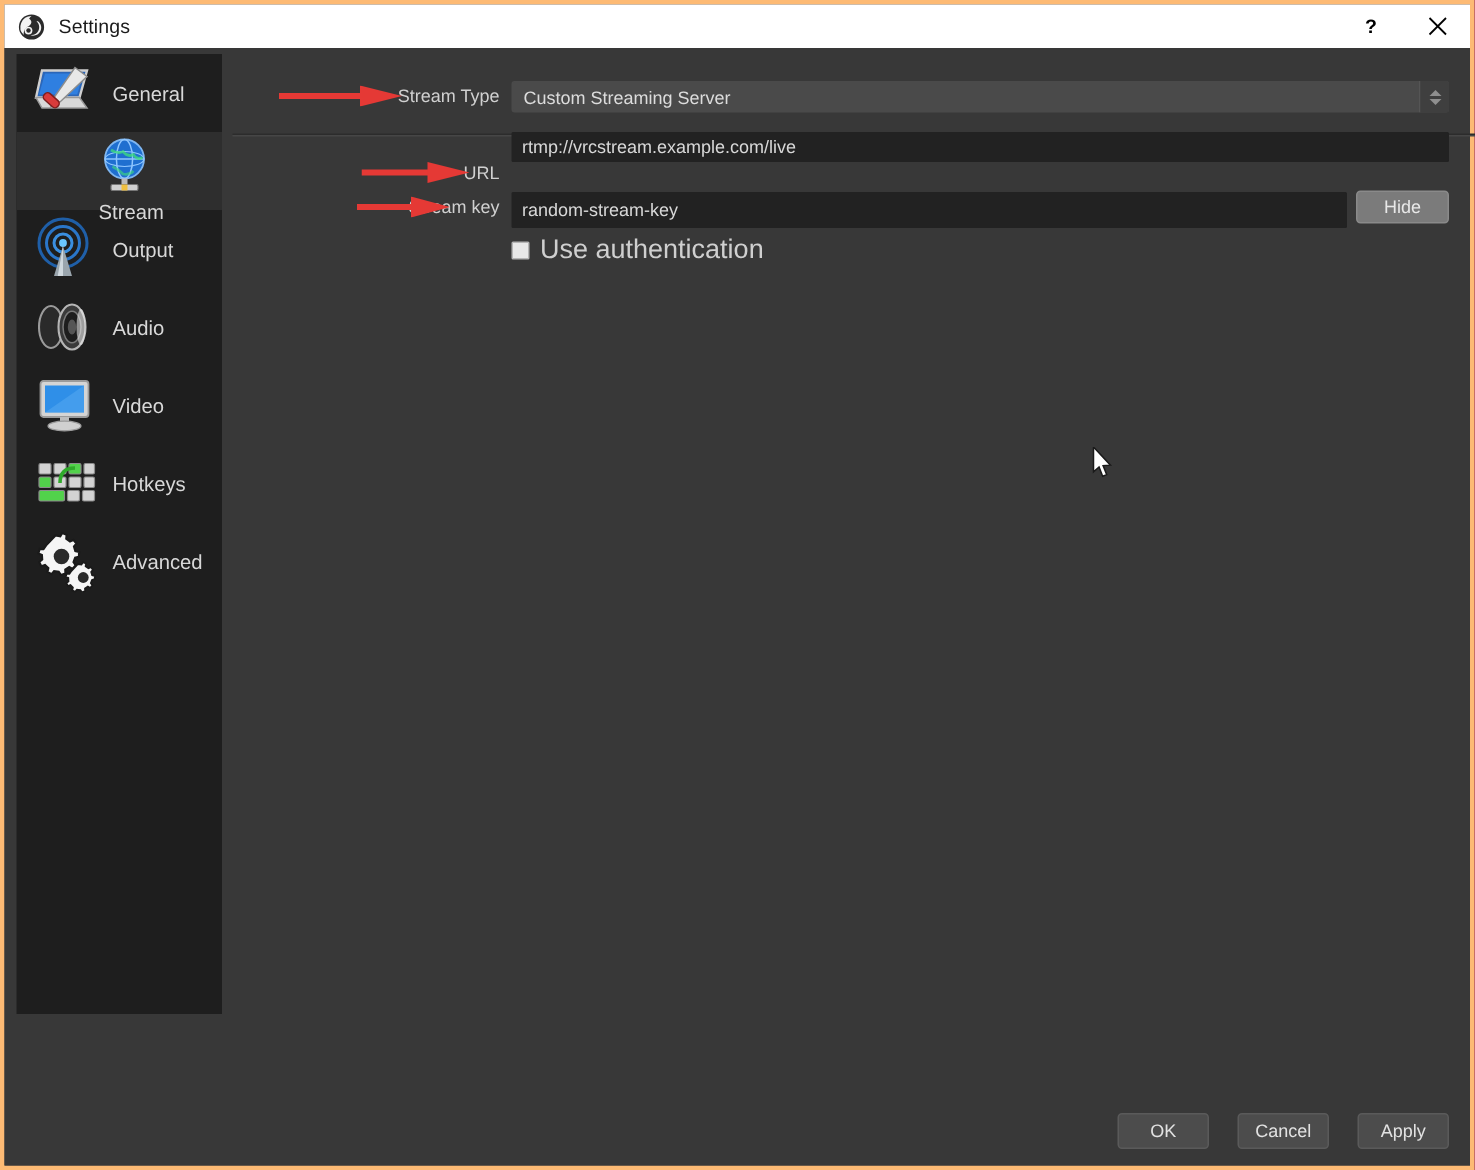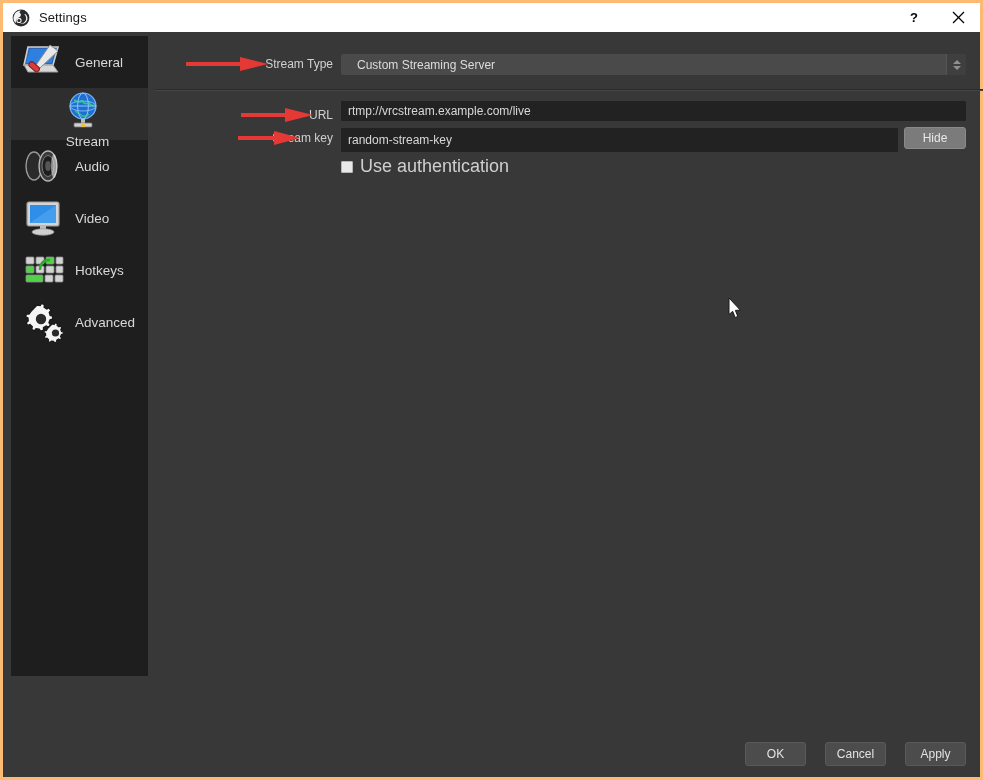--- a/index.html
+++ b/index.html
@@ -79,21 +79,21 @@
     font-family:"Liberation Sans", sans-serif;
   }
 
   
   #combo-box {
     position:absolute; left:188px; top:22px; width:625px; height:21px;
     background:#4a4a4a; border:1px solid #4a4a4a; border-radius:2px;
     display:flex; align-items:center;
   }
   #combo-text {
-    color:#dcdcdc; font-size:12px; padding-left:15px;
+    color:#dcdcdc; font-size:12px; padding-left:7px;
     font-family:"Liberation Sans", sans-serif;
   }
   #combo-spin {
     position:absolute; left:793px; top:22px; width:20px; height:21px;
     background:#3f3f3f; border-left:1px solid #555;
     display:flex; flex-direction:column; align-items:center; justify-content:center;
     border-radius:0 2px 2px 0;
   }
   .spin-arrow { width:0; height:0; margin:1px 0; }
   .spin-up { border-left:4px solid transparent; border-right:4px solid transparent; border-bottom:4px solid #8f8f8f; }
@@ -108,21 +108,21 @@
 
   
   .text-input {
     position:absolute; background:#222222; border:1px solid #222222;
     display:flex; align-items:center; border-radius:1px;
   }
   .text-input span {
     color:#d8d8d8; font-size:12px; padding-left:6px;
     font-family:"Liberation Sans", sans-serif;
   }
-  #url-input { left:188px; top:69px; width:625px; height:20px; }
+  #url-input { left:188px; top:56px; width:625px; height:20px; }
   #key-input { left:188px; top:96px; width:557px; height:24px; }
 
   #hide-btn {
     position:absolute; left:751px; top:95px; width:62px; height:22px;
     background:#7b7b7b; border:1px solid #8a8a8a; border-radius:3px;
     display:flex; align-items:center; justify-content:center;
     color:#e8e8e8; font-size:12px;
     font-family:"Liberation Sans", sans-serif;
   }
 
@@ -209,20 +209,33 @@
             <path d="M13 11 q5 3 8 1 q3 4 7 2 q2 4 6 2" fill="none" stroke="#3fe07a" stroke-width="1.8" opacity="0.75"></path>
             <path d="M14 22 q4 2 7 5 q4 1 7 -2" fill="none" stroke="#3fe07a" stroke-width="1.8" opacity="0.6"></path>
             <rect x="20" y="30" width="4" height="5" fill="#bbb"></rect>
             <rect x="13" y="34" width="18" height="4" rx="1" fill="#d0d0d0" stroke="#777" stroke-width="0.8"></rect>
             <rect x="20" y="34" width="4" height="4" fill="#f0c040"></rect>
           </svg>
         </div>
         <div class="side-label">Stream</div>
       </div>
 
+      <div class="side-item">
+        <div class="side-icon">
+          <svg width="46" height="44" viewBox="0 0 46 44">
+            <circle cx="22" cy="18" r="16" fill="none" stroke="#1f5fa8" stroke-width="2"></circle>
+            <circle cx="22" cy="18" r="11" fill="none" stroke="#2a76c9" stroke-width="2"></circle>
+            <circle cx="22" cy="18" r="6" fill="none" stroke="#3a8fe0" stroke-width="2"></circle>
+            <circle cx="22" cy="18" r="2.6" fill="#69c6ff"></circle>
+            <path d="M22 20 L16 40 L28 40 Z" fill="#9aa5ad"></path>
+            <path d="M22 20 L18.5 40 L22 40 Z" fill="#cfd8de"></path>
+          </svg>
+        </div>
+        <div class="side-label">Output</div>
+      </div>
 
       <div class="side-item">
         <div class="side-icon">
           <svg width="46" height="42" viewBox="0 0 46 42">
             <ellipse cx="14" cy="21" rx="8" ry="14" fill="#2a2a2a" stroke="#9a9a9a" stroke-width="1.4"></ellipse>
             <ellipse cx="28" cy="21" rx="9" ry="15" fill="#3a3a3a" stroke="#b5b5b5" stroke-width="1.4"></ellipse>
             <ellipse cx="28" cy="21" rx="6" ry="10.5" fill="#1e1e1e" stroke="#7a7a7a" stroke-width="1"></ellipse>
             <ellipse cx="28" cy="21" rx="2.8" ry="5" fill="#555"></ellipse>
             <path d="M20 9 L33 6 L33 36 L20 33 Z" fill="#4b4b4b" opacity="0.0"></path>
             <ellipse cx="34" cy="21" rx="3" ry="12" fill="#f0f0f0" opacity="0.55"></ellipse>

